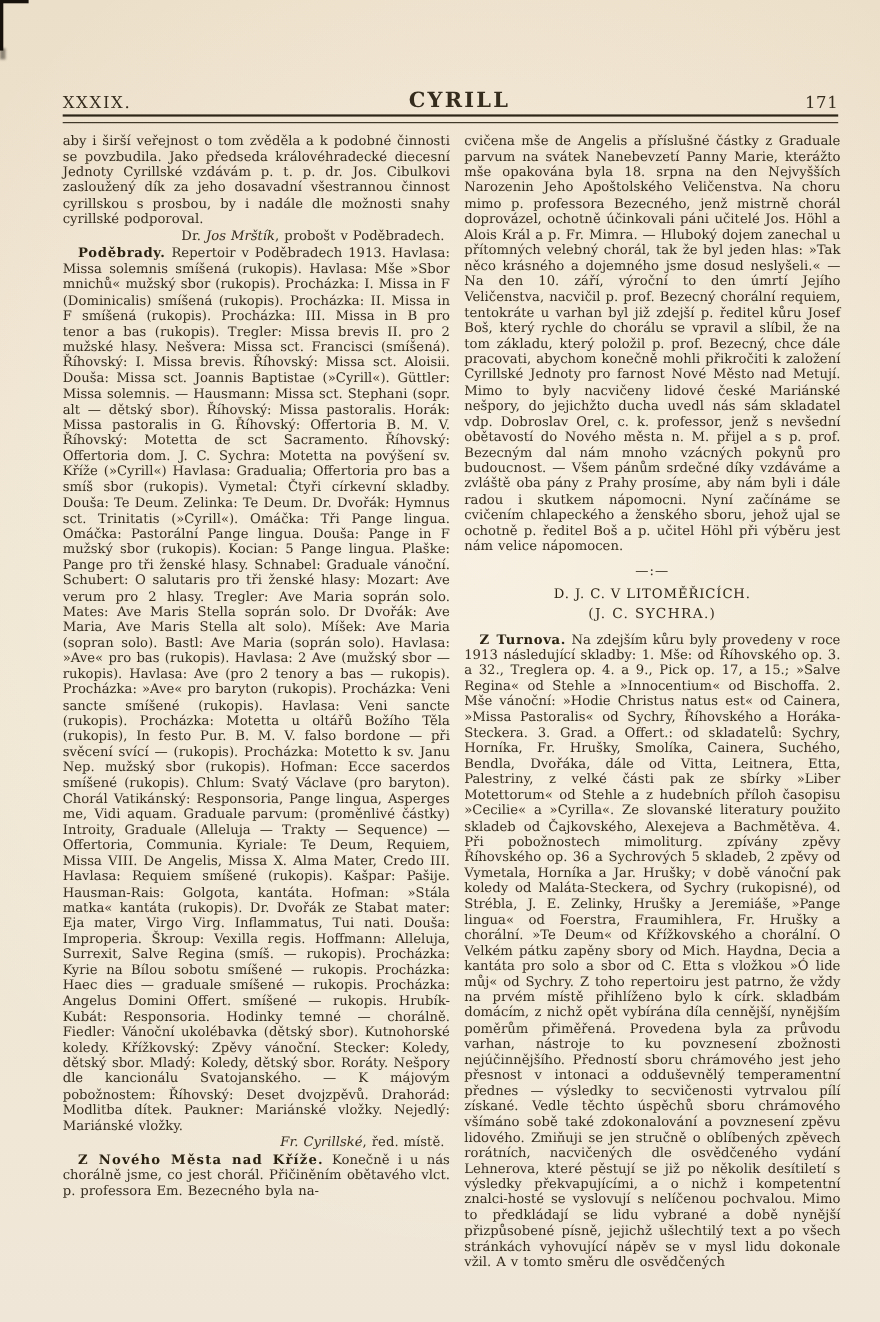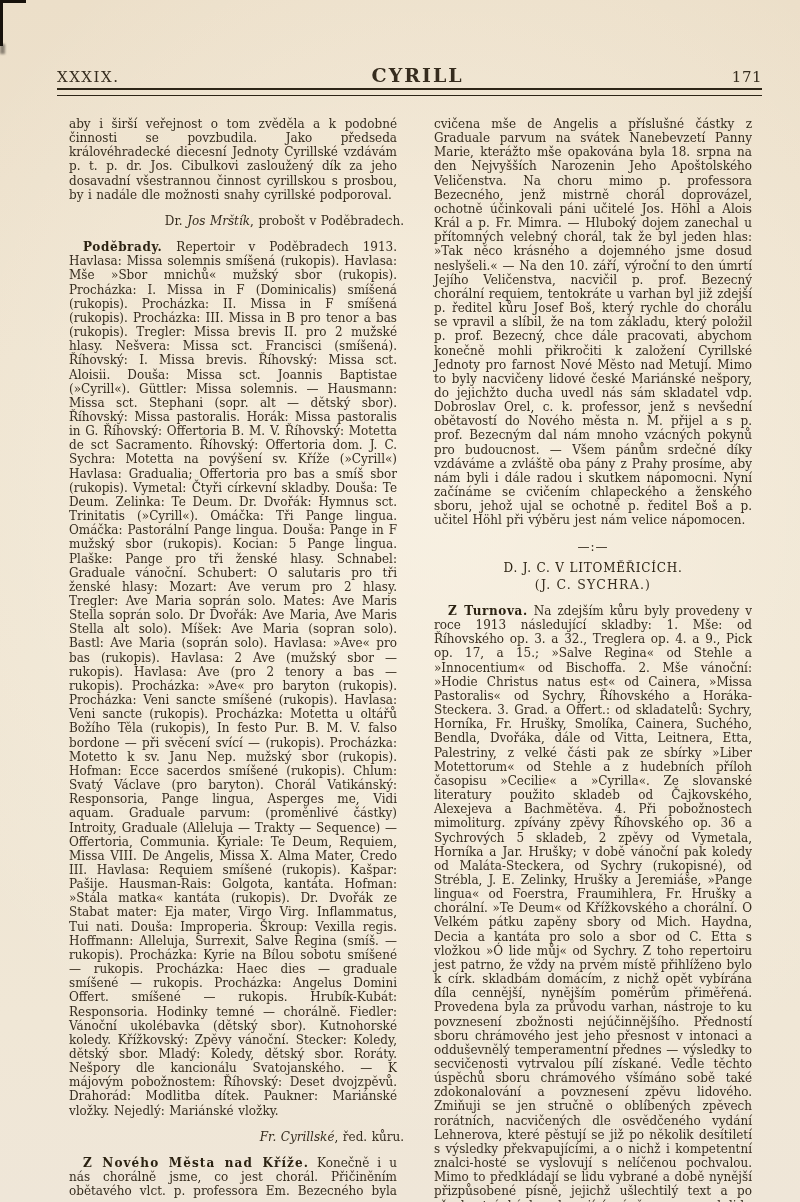--- a/index.html
+++ b/index.html
@@ -16,36 +16,37 @@
     font-family:"DejaVu Serif","Liberation Serif",serif;
   }
   
   .scan-edge-left{position:absolute;left:0;top:0;width:3px;height:46px;background:#17120c;}
   .scan-edge-top{position:absolute;left:0;top:0;width:26px;height:3px;background:#17120c;}
   .scan-smudge{position:absolute;left:0;top:44px;width:5px;height:10px;background:rgba(23,18,12,0.45);filter:blur(1px);}
 
   header.running-head{
     display:flex;justify-content:space-between;align-items:flex-end;
     line-height:1;
+    margin-top:16px;
   }
   .vol{font-size:15px;letter-spacing:1.5px;}
   .journal{font-size:19px;font-weight:bold;letter-spacing:2px;transform:translateX(-8px);}
   .pageno{font-size:15px;letter-spacing:0.5px;}
   .rule{
     margin-top:3px;
     height:5px;
     border-top:2.5px solid #2d2517;
     border-bottom:1.5px solid #2d2517;
   }
 
   main.columns{display:flex;gap:13px;margin-top:9px;}
   .col{text-align:justify;font-size:12px;line-height:14.15px;}
   .col-left{width:352px;flex:0 0 352px;}
   .col-right{width:342px;flex:0 0 342px;}
-  .col p{margin:12px;text-indent:14px;word-spacing:0.06em;}
+  .col p{margin:0;text-indent:14px;word-spacing:0.06em;}
   .col p.noindent{text-indent:0;}
   .lead{font-weight:bold;letter-spacing:0.6px;color:#2b2212;}
   .lead-wide{letter-spacing:1.1px;}
   .sig{text-align:right !important;text-indent:0 !important;padding-right:5px;margin:1px 0 2px 0 !important;}
   .sig .it{font-style:italic;}
   .separator{text-align:center;font-size:12px;letter-spacing:1px;margin:9px 0 7px 0;}
   .sec-title{
     margin:6px 0 3px 0;text-align:center;
     font-size:12px;font-weight:normal;letter-spacing:0.8px;color:#2b2212;
   }
@@ -66,21 +67,21 @@
     <span class="pageno">171</span>
   </header>
   <div class="rule"></div>
 
   <main class="columns">
 
     <section class="col col-left">
       <p class="noindent">aby i širší veřejnost o tom zvěděla a k podobné činnosti se povzbudila. Jako předseda královéhradecké diecesní Jednoty Cyrillské vzdávám p. t. p. dr. Jos. Cibulkovi zasloužený dík za jeho dosavadní všestrannou činnost cyrillskou s prosbou, by i nadále dle možnosti snahy cyrillské podporoval.</p>
       <p class="sig"><span>Dr. </span><span class="it">Jos Mrštík</span><span>, probošt v Poděbradech.</span></p>
       <p><b class="lead">Poděbrady.</b> <span>Repertoir v Poděbradech 1913. Havlasa: Missa solemnis smíšená (rukopis). Havlasa: Mše »Sbor mnichů« mužský sbor (rukopis). Procházka: I. Missa in F (Dominicalis) smíšená (rukopis). Procházka: II. Missa in F smíšená (rukopis). Procházka: III. Missa in B pro tenor a bas (rukopis). Tregler: Missa brevis II. pro 2 mužské hlasy. Nešvera: Missa sct. Francisci (smíšená). Říhovský: I. Missa brevis. Říhovský: Missa sct. Aloisii. Douša: Missa sct. Joannis Baptistae (»Cyrill«). Güttler: Missa solemnis. — Hausmann: Missa sct. Stephani (sopr. alt — dětský sbor). Říhovský: Missa pastoralis. Horák: Missa pastoralis in G. Říhovský: Offertoria B. M. V. Říhovský: Motetta de sct Sacramento. Říhovský: Offertoria dom. J. C. Sychra: Motetta na povýšení sv. Kříže (»Cyrill«) Havlasa: Gradualia; Offertoria pro bas a smíš sbor (rukopis). Vymetal: Čtyři církevní skladby. Douša: Te Deum. Zelinka: Te Deum. Dr. Dvořák: Hymnus sct. Trinitatis (»Cyrill«). Omáčka: Tři Pange lingua. Omáčka: Pastorální Pange lingua. Douša: Pange in F mužský sbor (rukopis). Kocian: 5 Pange lingua. Plaške: Pange pro tři ženské hlasy. Schnabel: Graduale vánoční. Schubert: O salutaris pro tři ženské hlasy: Mozart: Ave verum pro 2 hlasy. Tregler: Ave Maria soprán solo. Mates: Ave Maris Stella soprán solo. Dr Dvořák: Ave Maria, Ave Maris Stella alt solo). Míšek: Ave Maria (sopran solo). Bastl: Ave Maria (soprán solo). Havlasa: »Ave« pro bas (rukopis). Havlasa: 2 Ave (mužský sbor — rukopis). Havlasa: Ave (pro 2 tenory a bas — rukopis). Procházka: »Ave« pro baryton (rukopis). Procházka: Veni sancte smíšené (rukopis). Havlasa: Veni sancte (rukopis). Procházka: Motetta u oltářů Božího Těla (rukopis), In festo Pur. B. M. V. falso bordone — při svěcení svící — (rukopis). Procházka: Motetto k sv. Janu Nep. mužský sbor (rukopis). Hofman: Ecce sacerdos smíšené (rukopis). Chlum: Svatý Václave (pro baryton). Chorál Vatikánský: Responsoria, Pange lingua, Asperges me, Vidi aquam. Graduale parvum: (proměnlivé částky) Introity, Graduale (Alleluja — Trakty — Sequence) — Offertoria, Communia. Kyriale: Te Deum, Requiem, Missa VIII. De Angelis, Missa X. Alma Mater, Credo III. Havlasa: Requiem smíšené (rukopis). Kašpar: Pašije. Hausman-Rais: Golgota, kantáta. Hofman: »Stála matka« kantáta (rukopis). Dr. Dvořák ze Stabat mater: Eja mater, Virgo Virg. Inflammatus, Tui nati. Douša: Improperia. Škroup: Vexilla regis. Hoffmann: Alleluja, Surrexit, Salve Regina (smíš. — rukopis). Procházka: Kyrie na Bílou sobotu smíšené — rukopis. Procházka: Haec dies — graduale smíšené — rukopis. Procházka: Angelus Domini Offert. smíšené — rukopis. Hrubík-Kubát: Responsoria. Hodinky temné — chorálně. Fiedler: Vánoční ukolébavka (dětský sbor). Kutnohorské koledy. Křížkovský: Zpěvy vánoční. Stecker: Koledy, dětský sbor. Mladý: Koledy, dětský sbor. Roráty. Nešpory dle kancionálu Svatojanského. — K májovým pobožnostem: Říhovský: Deset dvojzpěvů. Drahorád: Modlitba dítek. Paukner: Mariánské vložky. Nejedlý: Mariánské vložky.</span></p>
-      <p class="sig"><span></span><span class="it">Fr. Cyrillské</span><span>, řed. kůru.</span></p>
+      <p class="sig"><span></span><span class="it">Fr. Cyrillské</span><span>, řed. místě.</span></p>
       <p><b class="lead lead-wide">Z Nového Města nad Kříže.</b> <span>Konečně i u nás chorálně jsme, co jest chorál. Přičiněním obětavého vlct. p. professora Em. Bezecného byla na-</span></p>
     </section>
 
     <section class="col col-right">
       <p class="noindent">cvičena mše de Angelis a příslušné částky z Graduale parvum na svátek Nanebevzetí Panny Marie, kterážto mše opakována byla 18. srpna na den Nejvyšších Narozenin Jeho Apoštolského Veličenstva. Na choru mimo p. professora Bezecného, jenž mistrně chorál doprovázel, ochotně účinkovali páni učitelé Jos. Höhl a Alois Král a p. Fr. Mimra. — Hluboký dojem zanechal u přítomných velebný chorál, tak že byl jeden hlas: »Tak něco krásného a dojemného jsme dosud neslyšeli.« — Na den 10. září, výroční to den úmrtí Jejího Veličenstva, nacvičil p. prof. Bezecný chorální requiem, tentokráte u varhan byl již zdejší p. ředitel kůru Josef Boš, který rychle do chorálu se vpravil a slíbil, že na tom základu, který položil p. prof. Bezecný, chce dále pracovati, abychom konečně mohli přikročiti k založení Cyrillské Jednoty pro farnost Nové Město nad Metují. Mimo to byly nacvičeny lidové české Mariánské nešpory, do jejichžto ducha uvedl nás sám skladatel vdp. Dobroslav Orel, c. k. professor, jenž s nevšední obětavostí do Nového města n. M. přijel a s p. prof. Bezecným dal nám mnoho vzácných pokynů pro budoucnost. — Všem pánům srdečné díky vzdáváme a zvláště oba pány z Prahy prosíme, aby nám byli i dále radou i skutkem nápomocni. Nyní začínáme se cvičením chlapeckého a ženského sboru, jehož ujal se ochotně p. ředitel Boš a p. učitel Höhl při výběru jest nám velice nápomocen.</p>
       <div class="separator">—:—</div>
       <h2 class="sec-title">D. J. C. V LITOMĚŘICÍCH.</h2>
       <div class="sec-sub">(J. C. SYCHRA.)</div>
       <p><b class="lead">Z Turnova.</b> <span>Na zdejším kůru byly provedeny v roce 1913 následující skladby: 1. Mše: od Říhovského op. 3. a 32., Treglera op. 4. a 9., Pick op. 17, a 15.; »Salve Regina« od Stehle a »Innocentium« od Bischoffa. 2. Mše vánoční: »Hodie Christus natus est« od Cainera, »Missa Pastoralis« od Sychry, Říhovského a Horáka-Steckera. 3. Grad. a Offert.: od skladatelů: Sychry, Horníka, Fr. Hrušky, Smolíka, Cainera, Suchého, Bendla, Dvořáka, dále od Vitta, Leitnera, Etta, Palestriny, z velké části pak ze sbírky »Liber Motettorum« od Stehle a z hudebních příloh časopisu »Cecilie« a »Cyrilla«. Ze slovanské literatury použito skladeb od Čajkovského, Alexejeva a Bachmětěva. 4. Při pobožnostech mimoliturg. zpívány zpěvy Říhovského op. 36 a Sychrových 5 skladeb, 2 zpěvy od Vymetala, Horníka a Jar. Hrušky; v době vánoční pak koledy od Maláta-Steckera, od Sychry (rukopisné), od Strébla, J. E. Zelinky, Hrušky a Jeremiáše, »Pange lingua« od Foerstra, Fraumihlera, Fr. Hrušky a chorální. »Te Deum« od Křížkovského a chorální. O Velkém pátku zapěny sbory od Mich. Haydna, Decia a kantáta pro solo a sbor od C. Etta s vložkou »Ó lide můj« od Sychry. Z toho repertoiru jest patrno, že vždy na prvém místě přihlíženo bylo k círk. skladbám domácím, z nichž opět vybírána díla cennější, nynějším poměrům přiměřená. Provedena byla za průvodu varhan, nástroje to ku povznesení zbožnosti nejúčinnějšího. Předností sboru chrámového jest jeho přesnost v intonaci a odduševnělý temperamentní přednes — výsledky to secvičenosti vytrvalou pílí získané. Vedle těchto úspěchů sboru chrámového všímáno sobě také zdokonalování a povznesení zpěvu lidového. Zmiňuji se jen stručně o oblíbených zpěvech rorátních, nacvičených dle osvědčeného vydání Lehnerova, které pěstují se již po několik desítiletí s výsledky překvapujícími, a o nichž i kompetentní znalci-hosté se vyslovují s nelíčenou pochvalou. Mimo to předkládají se lidu vybrané a době nynější přizpůsobené písně, jejichž ušlechtilý text a po všech stránkách vyhovující nápěv se v mysl lidu dokonale vžil. A v tomto směru dle osvědčených</span></p>
     </section>

